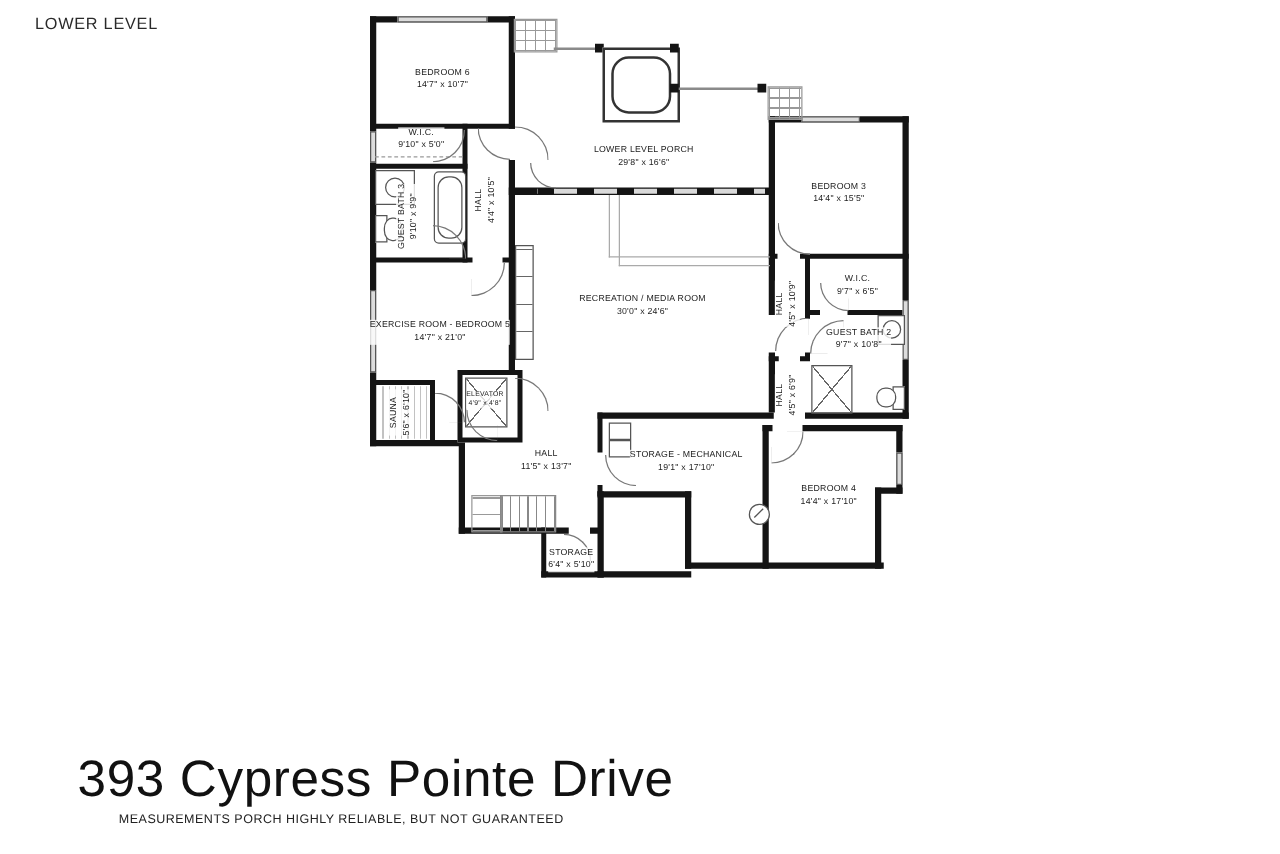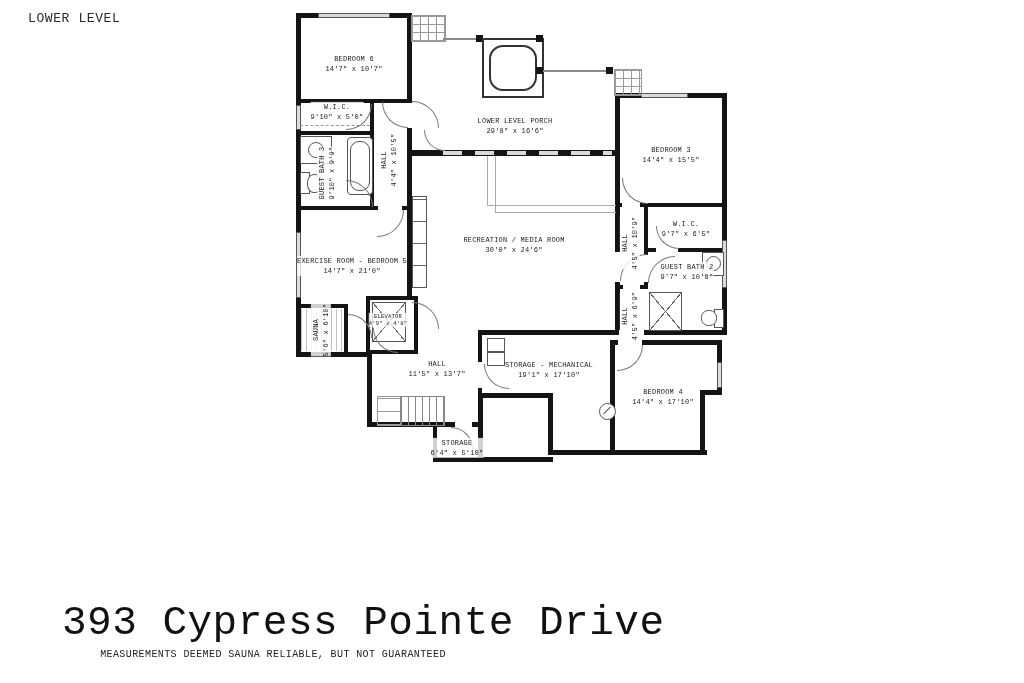--- a/index.html
+++ b/index.html
@@ -1,18 +1,18 @@
 <!DOCTYPE html>
 <html><head>
 <meta charset="utf-8">
 <style>
   html,body{margin:0;padding:0;}
   body{width:1024px;height:683px;background:#fff;position:relative;overflow:hidden;
        font-family:"Liberation Sans", sans-serif;}
-  #plan{position:absolute;left:0;top:0;width:1000px;height:683px;font-family:Liberation Mono, monospace;}
+  #plan{position:absolute;left:0;top:0;width:1000px;height:683px;}
   .wall{position:absolute;background:#141414;}
   .tline{position:absolute;background:#8a8a8a;}
   .win{position:absolute;background:#dcdcdc;box-shadow:0 0 0 1px #555 inset;}
   .winband{position:absolute;background:repeating-linear-gradient(90deg,#141414 0 13px,#d9d9d9 13px 32px);}
   .post{position:absolute;width:7px;height:7px;background:#141414;}
   .grid{position:absolute;border:1px solid #999;background-image:
         repeating-linear-gradient(90deg,#999 0 1px,transparent 1px 8px),
         repeating-linear-gradient(0deg,#999 0 1px,transparent 1px 8px);}
   .treads{position:absolute;border:1px solid #888;background-image:
         repeating-linear-gradient(90deg,#888 0 1px,transparent 1px 7px);}
@@ -227,16 +227,16 @@
     <span style="display:block">STORAGE</span>
     <span style="display:block">6'4" x 5'10"</span>
   </div>
   <div class="lbl" style="left:663px;top:397px">
     <span style="display:block">BEDROOM 4</span>
     <span style="display:block">14'4" x 17'10"</span>
   </div>
 
   <div id="title-block">
     <div id="address">393 Cypress Pointe Drive</div>
-    <div id="disclaimer">MEASUREMENTS DEEMED SAUNA RELIABLE, BUT NOT GUARANTEED</div>
+    <div id="disclaimer">MEASUREMENTS PORCH HIGHLY RELIABLE, BUT NOT GUARANTEED</div>
   </div>
 
 </div>
 
 </body></html>

